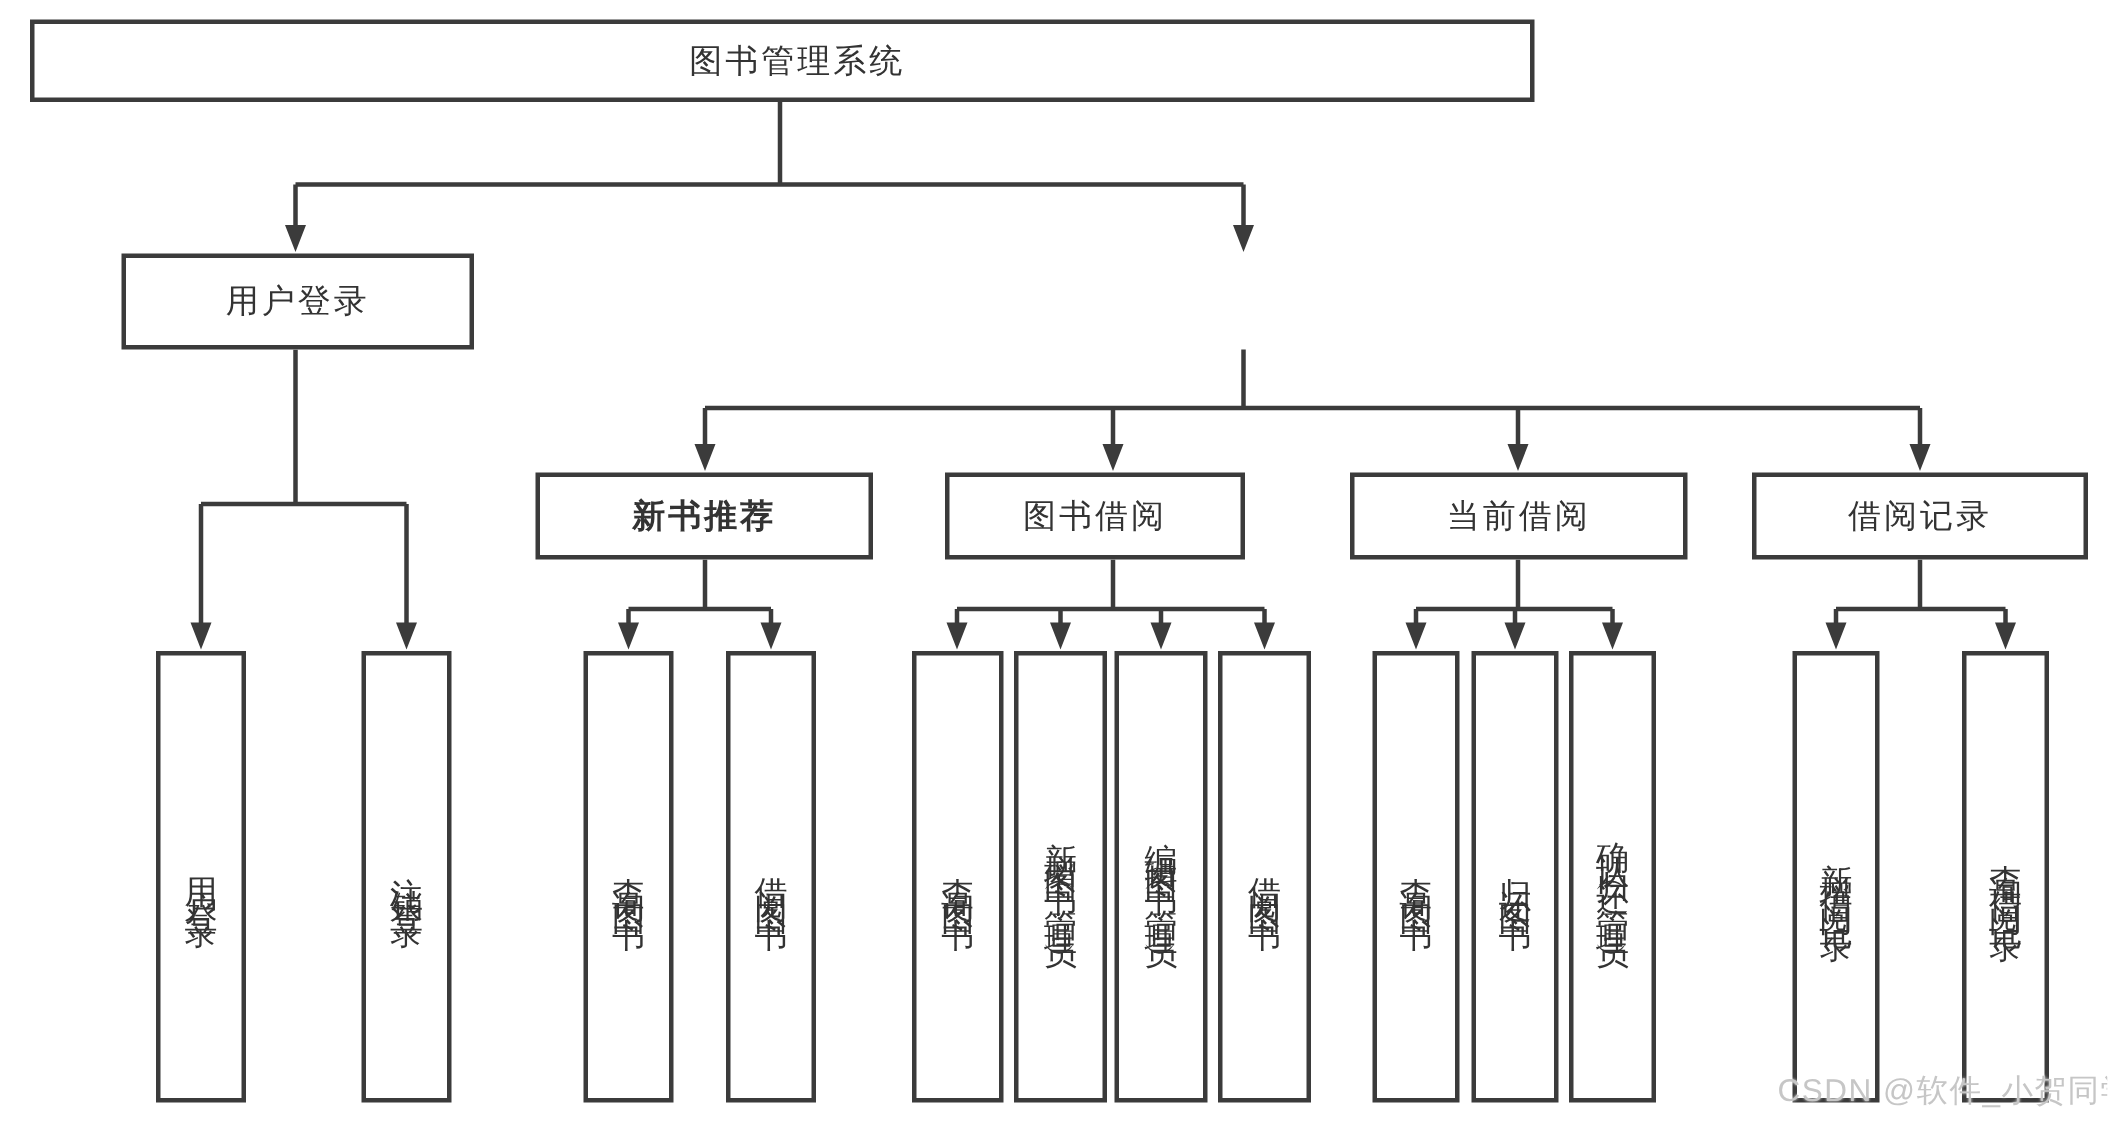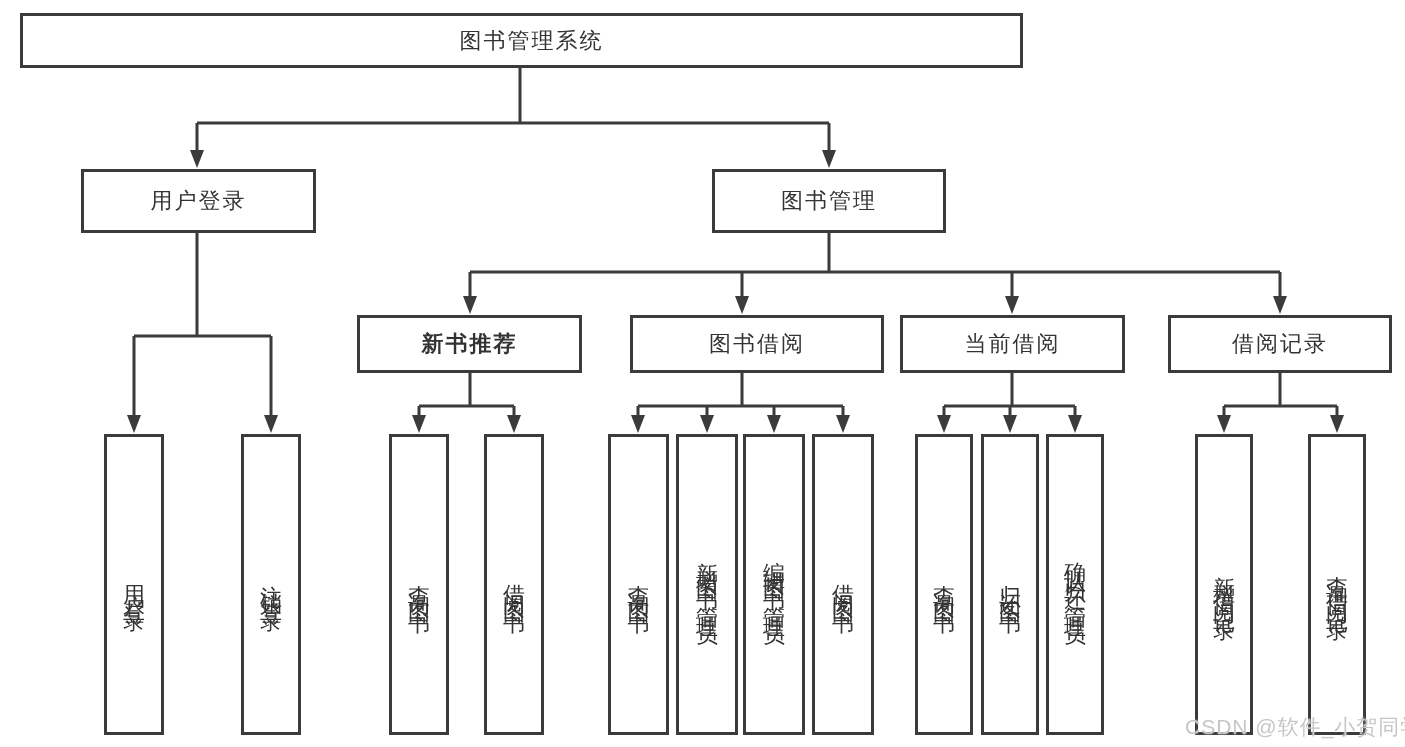--- a/index.html
+++ b/index.html
@@ -38,21 +38,21 @@
     line-height: 1;
     font-size: 22px;
     padding: 4px 0;
   }
 
   
   #n-root { left: 20px;  top: 13px;  width: 1003px; height: 55px; padding-left: 20px; }
   #n-l2-0 { left: 81px;  top: 169px; width: 235px;  height: 64px; }
   #n-l2-1 { left: 712px; top: 169px; width: 234px;  height: 64px; }
   #n-l3-0 { left: 357px; top: 315px; width: 225px;  height: 58px; font-weight: bold; }
-  #n-l3-1 { left: 630px; top: 315px; width: 254px;  height: 58px; }
+  #n-l3-1 { left: 630px; top: 315px; width: 200px;  height: 58px; }
   #n-l3-2 { left: 900px; top: 315px; width: 225px;  height: 58px; }
   #n-l3-3 { left: 1168px;top: 315px; width: 224px;  height: 58px; }
 
   #n-a0 { left: 104px;  width: 60px; }
   #n-a1 { left: 241px;  width: 60px; }
   #n-b0 { left: 389px;  width: 60px; }
   #n-b1 { left: 484px;  width: 60px; }
   #n-c0 { left: 608px;  width: 61px; }
   #n-c1 { left: 676px;  width: 62px; }
   #n-c2 { left: 743px;  width: 62px; }
@@ -133,21 +133,20 @@
       M937 415 L951 415 L944 433 Z
       M1003 415 L1017 415 L1010 433 Z
       M1068 415 L1082 415 L1075 433 Z
       M1217 415 L1231 415 L1224 433 Z
       M1330 415 L1344 415 L1337 433 Z"></path>
   </svg>
 
   <div class="box" id="n-root">图书管理系统</div>
 
   <div class="box" id="n-l2-0">用户登录</div>
-  <div class="box" id="n-l2-1">图书管理</div>
 
   <div class="box" id="n-l3-0">新书推荐</div>
   <div class="box" id="n-l3-1">图书借阅</div>
   <div class="box" id="n-l3-2">当前借阅</div>
   <div class="box" id="n-l3-3">借阅记录</div>
 
   <div class="box leaf" id="n-a0">用户登录</div>
   <div class="box leaf" id="n-a1">注销登录</div>
 
   <div class="box leaf" id="n-b0">查询图书</div>

